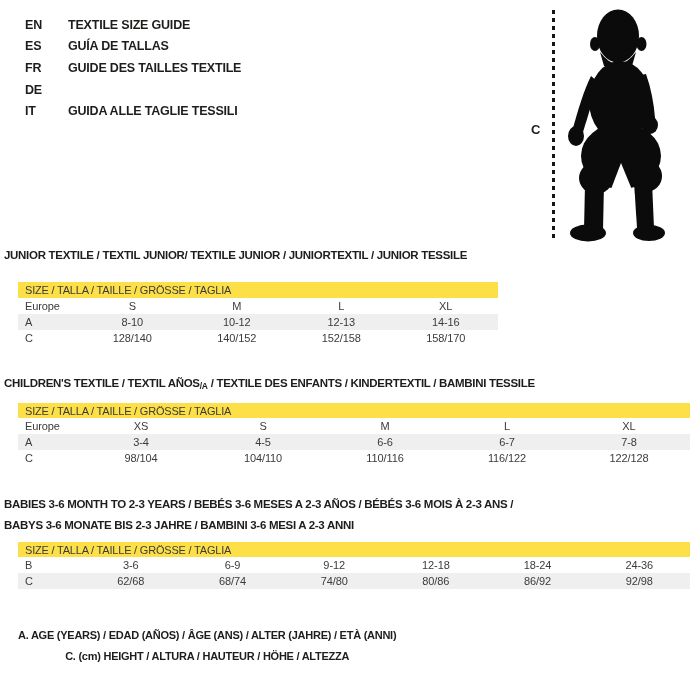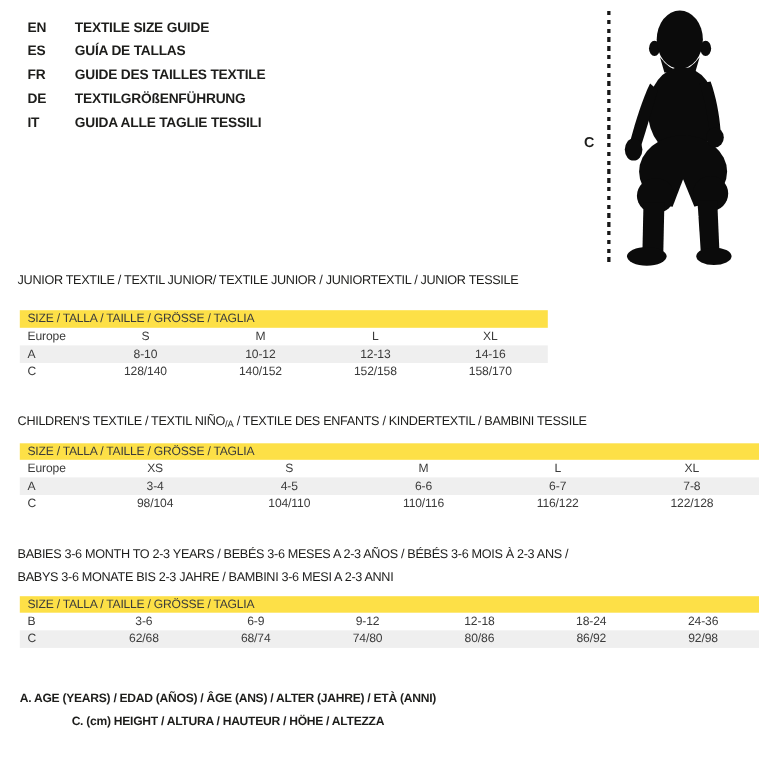--- a/index.html
+++ b/index.html
@@ -16,21 +16,21 @@
     font-weight:bold;font-size:12.5px;letter-spacing:-0.2px;white-space:nowrap;}
   .lang-code{width:43px;flex:0 0 43px;}
 
   
   .measure-label{position:absolute;left:531px;top:122px;font-weight:bold;font-size:13px;}
   .dashed-line{position:absolute;left:552px;top:10px;width:3px;height:231px;
     background-image:repeating-linear-gradient(to bottom,#161616 0px,#161616 4px,transparent 4px,transparent 8px);}
   .baby-svg{position:absolute;left:558px;top:6px;width:115px;height:240px;}
 
   
-  .sec-heading{position:absolute;left:16px;font-size:11.5px;font-weight:normal;
+  .sec-heading{position:absolute;left:4px;font-size:11.5px;font-weight:bold;
     letter-spacing:-0.3px;white-space:nowrap;color:#1d1d1b;}
   .sub{font-size:8.5px;vertical-align:-2px;letter-spacing:-0.2px;}
   .two-line{line-height:21px;}
 
   
   .tbl{position:absolute;left:18px;font-size:11px;letter-spacing:-0.1px;}
   .tbl-header{height:15px;background:#fde047;color:#3b3b3b;display:flex;align-items:center;
     padding-left:7px;letter-spacing:-0.2px;white-space:nowrap;}
   .row{display:flex;height:16px;align-items:center;color:#3b3b3b;}
   .row.shaded{background:#efefef;}
@@ -63,21 +63,20 @@
     <div class="lang-row">
       <span class="lang-code">ES</span>
       <span class="lang-title">GUÍA DE TALLAS</span>
     </div>
     <div class="lang-row">
       <span class="lang-code">FR</span>
       <span class="lang-title">GUIDE DES TAILLES TEXTILE</span>
     </div>
     <div class="lang-row">
       <span class="lang-code">DE</span>
-      <span class="lang-title">TEXTILGRÖßENFÜHRUNG</span>
     </div>
     <div class="lang-row">
       <span class="lang-code">IT</span>
       <span class="lang-title">GUIDA ALLE TAGLIE TESSILI</span>
     </div>
   </div>
 
   <span class="measure-label">C</span>
   <div class="dashed-line"></div>
   <svg class="baby-svg" viewBox="0 0 115 240" xmlns="http://www.w3.org/2000/svg">
@@ -131,21 +130,21 @@
     <div class="row">
       <span class="cell-label">C</span>
       <span class="cell">128/140</span>
       <span class="cell">140/152</span>
       <span class="cell">152/158</span>
       <span class="cell">158/170</span>
     </div>
   </div>
 
   <div id="heading-children" class="sec-heading">
-    <span>CHILDREN'S TEXTILE / TEXTIL NIÑO</span><span class="sub">/A</span><span> / TEXTILE DES ENFANTS / KINDERTEXTIL / BAMBINI TESSILE</span>
+    <span>CHILDREN'S TEXTILE / TEXTIL AÑOS</span><span class="sub">/A</span><span> / TEXTILE DES ENFANTS / KINDERTEXTIL / BAMBINI TESSILE</span>
   </div>
   <div id="tbl-children" class="tbl">
     <div class="tbl-header">SIZE / TALLA / TAILLE / GRÖSSE / TAGLIA</div>
     <div class="row">
       <span class="cell-label">Europe</span>
       <span class="cell">XS</span>
       <span class="cell">S</span>
       <span class="cell">M</span>
       <span class="cell">L</span>
       <span class="cell">XL</span>

